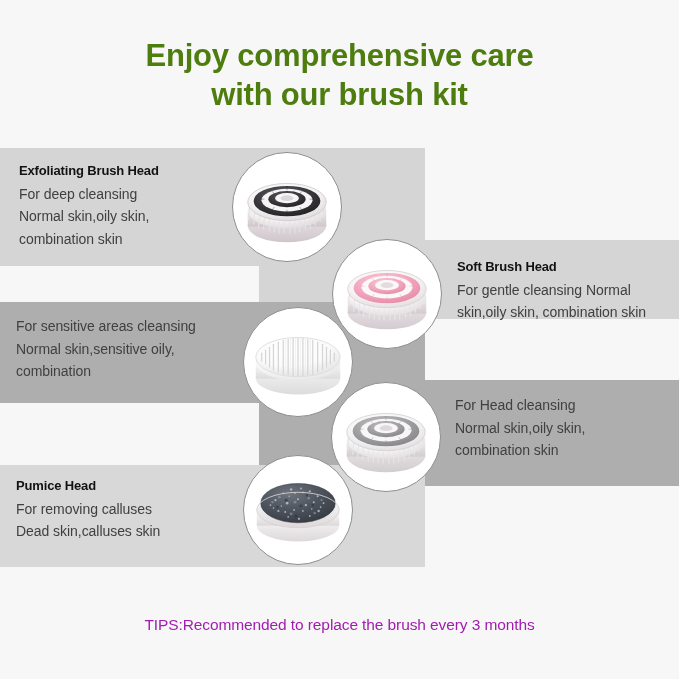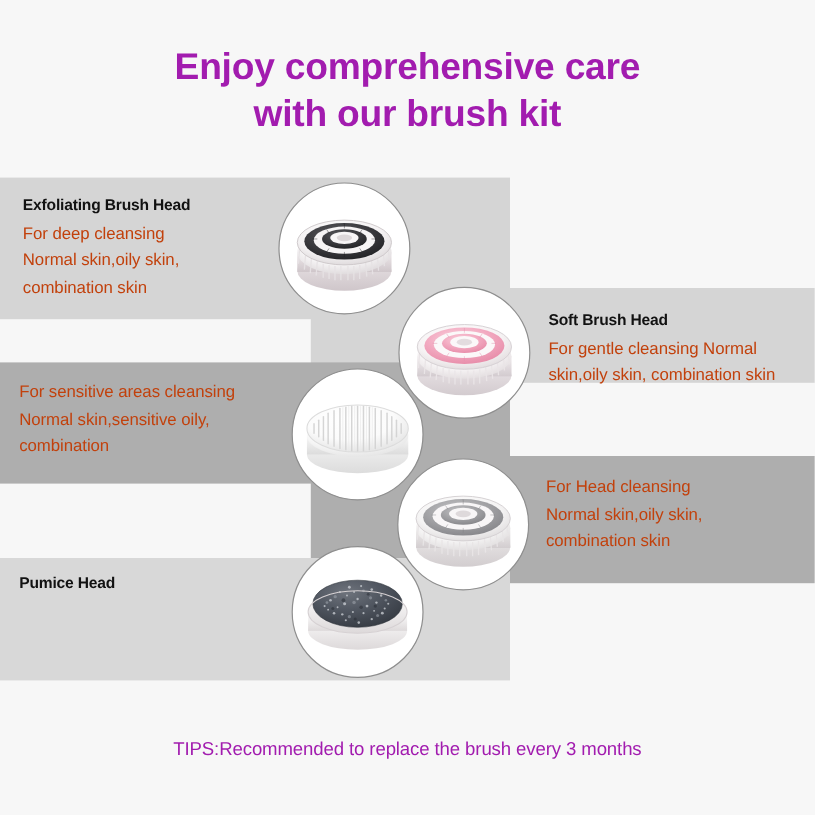--- a/index.html
+++ b/index.html
@@ -10,42 +10,42 @@
     overflow:hidden;
     position:relative;
     -webkit-font-smoothing:antialiased;
   }
   #infographic{position:absolute;inset:0;}
 
   
   .title{
     position:absolute;left:0;right:0;top:36px;
     text-align:center;
-    font-size:31px;font-weight:bold;color:#a21caf;
+    font-size:31px;font-weight:bold;color:#4d7c0f;
     line-height:1.26;
     letter-spacing:-0.2px;
   }
   .title .line{display:block;}
 
   
   .band{position:absolute;}
   .band.left{left:0;}
   .band.right{right:0;}
 
   .band-inner{
     position:absolute;
     color:#1a1a1a;
   }
   .head-title{
     font-size:13px;font-weight:bold;color:#121212;
     line-height:1.2;margin:0 0 4px 0;
     letter-spacing:-0.15px;white-space:nowrap;
   }
   .head-desc{
-    font-size:14px;color:#c2410c;line-height:1.62;
+    font-size:14px;color:#404040;line-height:1.62;
     letter-spacing:-0.05px;
   }
   .head-desc .dl{display:block;white-space:nowrap;}
 
   
   .prod{
     position:absolute;
     border-radius:50%;
     background:#ffffff;
     border:1.6px solid #8e8e8e;
@@ -110,20 +110,24 @@
   <div class="band-inner" style="left:455px;top:394px;width:215px;">
     <div class="head-desc">
       <span class="dl">For Head cleansing</span>
       <span class="dl">Normal skin,oily skin,</span>
       <span class="dl">combination skin</span>
     </div>
   </div>
 
   <div class="band-inner" style="left:16px;top:478px;width:290px;">
     <div class="head-title">Pumice Head</div>
+    <div class="head-desc">
+      <span class="dl">For removing calluses</span>
+      <span class="dl">Dead skin,calluses skin</span>
+    </div>
   </div>
 
   <div class="prod" style="left:232px;top:152px;width:110px;height:110px;">
     <svg viewBox="0 0 110 110">
       <defs>
         <radialGradient id="exBody" cx="45%" cy="35%" r="72%">
           <stop offset="0%" stop-color="#ffffff"></stop>
           <stop offset="62%" stop-color="#f4f2f3"></stop>
           <stop offset="100%" stop-color="#d9d4d6"></stop>
         </radialGradient>

